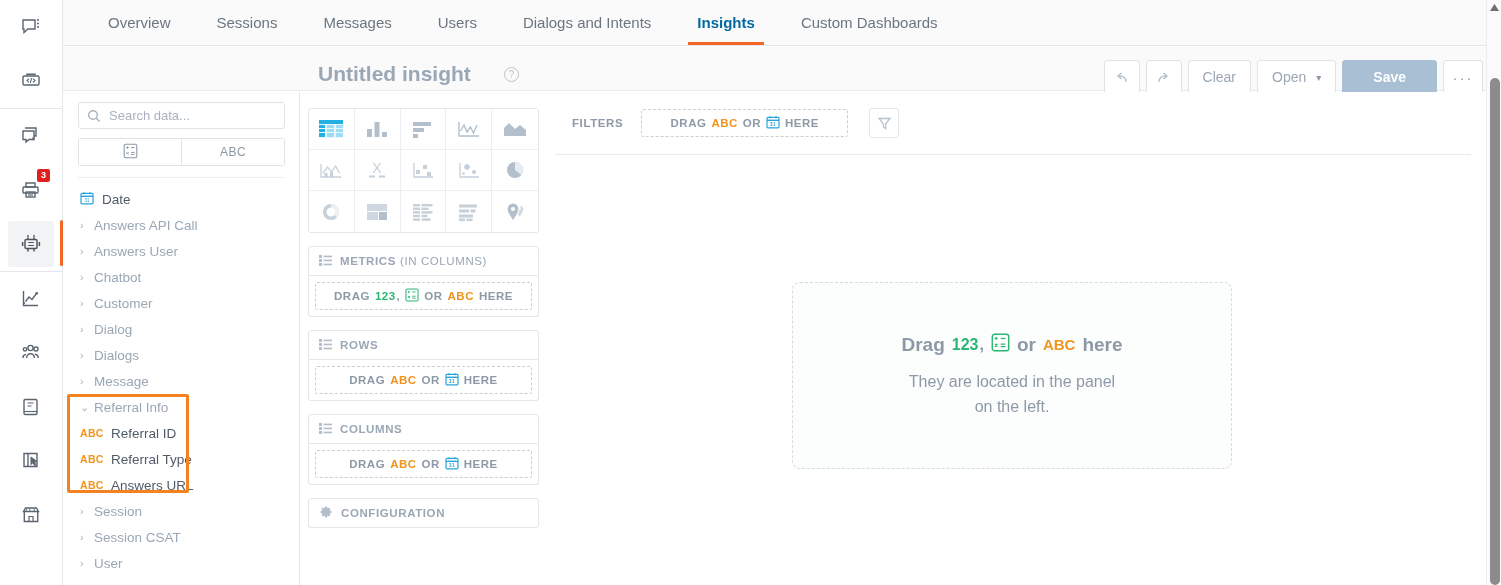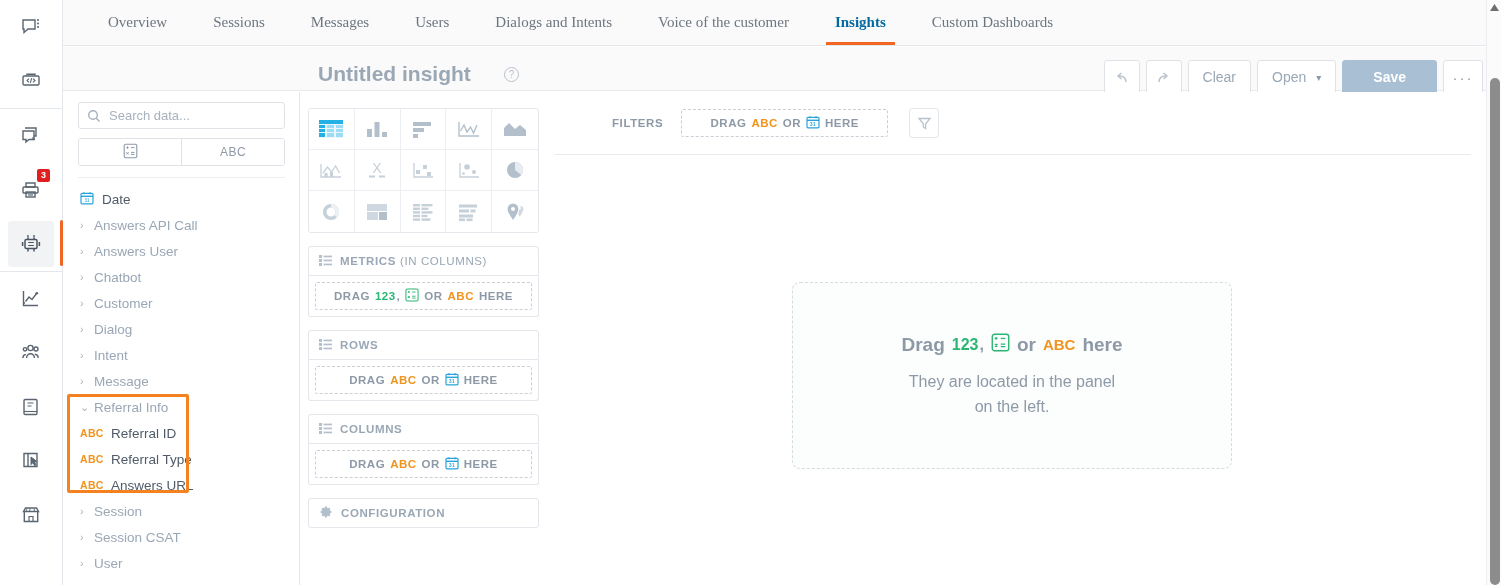--- a/index.html
+++ b/index.html
@@ -37,21 +37,21 @@
     position:absolute; top:2px; right:4px;
     background:#e02020; color:#fff; font-size:9px; line-height:12px;
     min-width:13px; height:13px; border-radius:2px;
     text-align:center; font-weight:bold; padding:0 2px;
   }
 
   
   #topnav {
     position:absolute; left:63px; top:0; width:1438px; height:46px;
     background:#fafafa; border-bottom:1px solid #e3e6ea;
-    display:flex; align-items:stretch; padding-left:22px;font-family:Liberation Serif, serif;
+    display:flex; align-items:stretch; padding-left:22px;
   }
   .nav-tab {
     display:flex; align-items:center; justify-content:center;
     padding:0 23px; font-size:15px; color:#6c7680; cursor:pointer;
     position:relative; white-space:nowrap;
   }
   .nav-tab.active { color:#0369a1; font-weight:bold; }
   .nav-tab.active:after {
     content:""; position:absolute; left:14px; right:14px; bottom:0;
     height:3px; background:#f26522;
@@ -185,21 +185,20 @@
     background:#fff;
   }
   #filterbar {
     height:63px; display:flex; align-items:center;
     padding-left:17px; border-bottom:1px solid #e8eaed;
     margin-right:15px;
   }
   #filters-label {
     font-size:11.5px; font-weight:bold; letter-spacing:.6px; color:#8d99a6;
     margin-right:18px;
-    margin-left:40px;
   }
   #filters-drop {
     width:207px; height:28px; border:1px dashed #c8cfd6; border-radius:2px;
     display:flex; align-items:center; justify-content:center; gap:5px;
     font-size:11.5px; font-weight:bold; letter-spacing:.5px; color:#8d99a6;
   }
   #filter-funnel-btn {
     margin-left:21px; width:30px; height:30px;
     border:1px solid #e3e6ea; border-radius:3px;
     display:flex; align-items:center; justify-content:center; cursor:pointer;
@@ -328,21 +327,20 @@
     </div>
   </div>
 </div>
 
 <div id="topnav">
   <div class="nav-tab">Overview</div>
   <div class="nav-tab">Sessions</div>
   <div class="nav-tab">Messages</div>
   <div class="nav-tab">Users</div>
   <div class="nav-tab">Dialogs and Intents</div>
-  <div class="nav-tab">Voice of the customer</div>
   <div class="nav-tab active">Insights</div>
   <div class="nav-tab">Custom Dashboards</div>
 </div>
 
 <div id="header"></div>
 <div id="insight-title">Untitled insight</div>
 <div id="title-help">?</div>
 
 <div id="toolbar">
   <div class="tb-btn tb-icon-btn">
@@ -420,21 +418,21 @@
     <div class="tree-row tree-group">
       <span class="tree-chev">›</span>
       <span>Customer</span>
     </div>
     <div class="tree-row tree-group">
       <span class="tree-chev">›</span>
       <span>Dialog</span>
     </div>
     <div class="tree-row tree-group">
       <span class="tree-chev">›</span>
-      <span>Intent</span>
+      <span>Dialogs</span>
     </div>
     <div class="tree-row tree-group">
       <span class="tree-chev">›</span>
       <span>Message</span>
     </div>
 
     <div class="tree-row tree-group">
       <span class="tree-chev">⌄</span>
       <span>Referral Info</span>
     </div>

